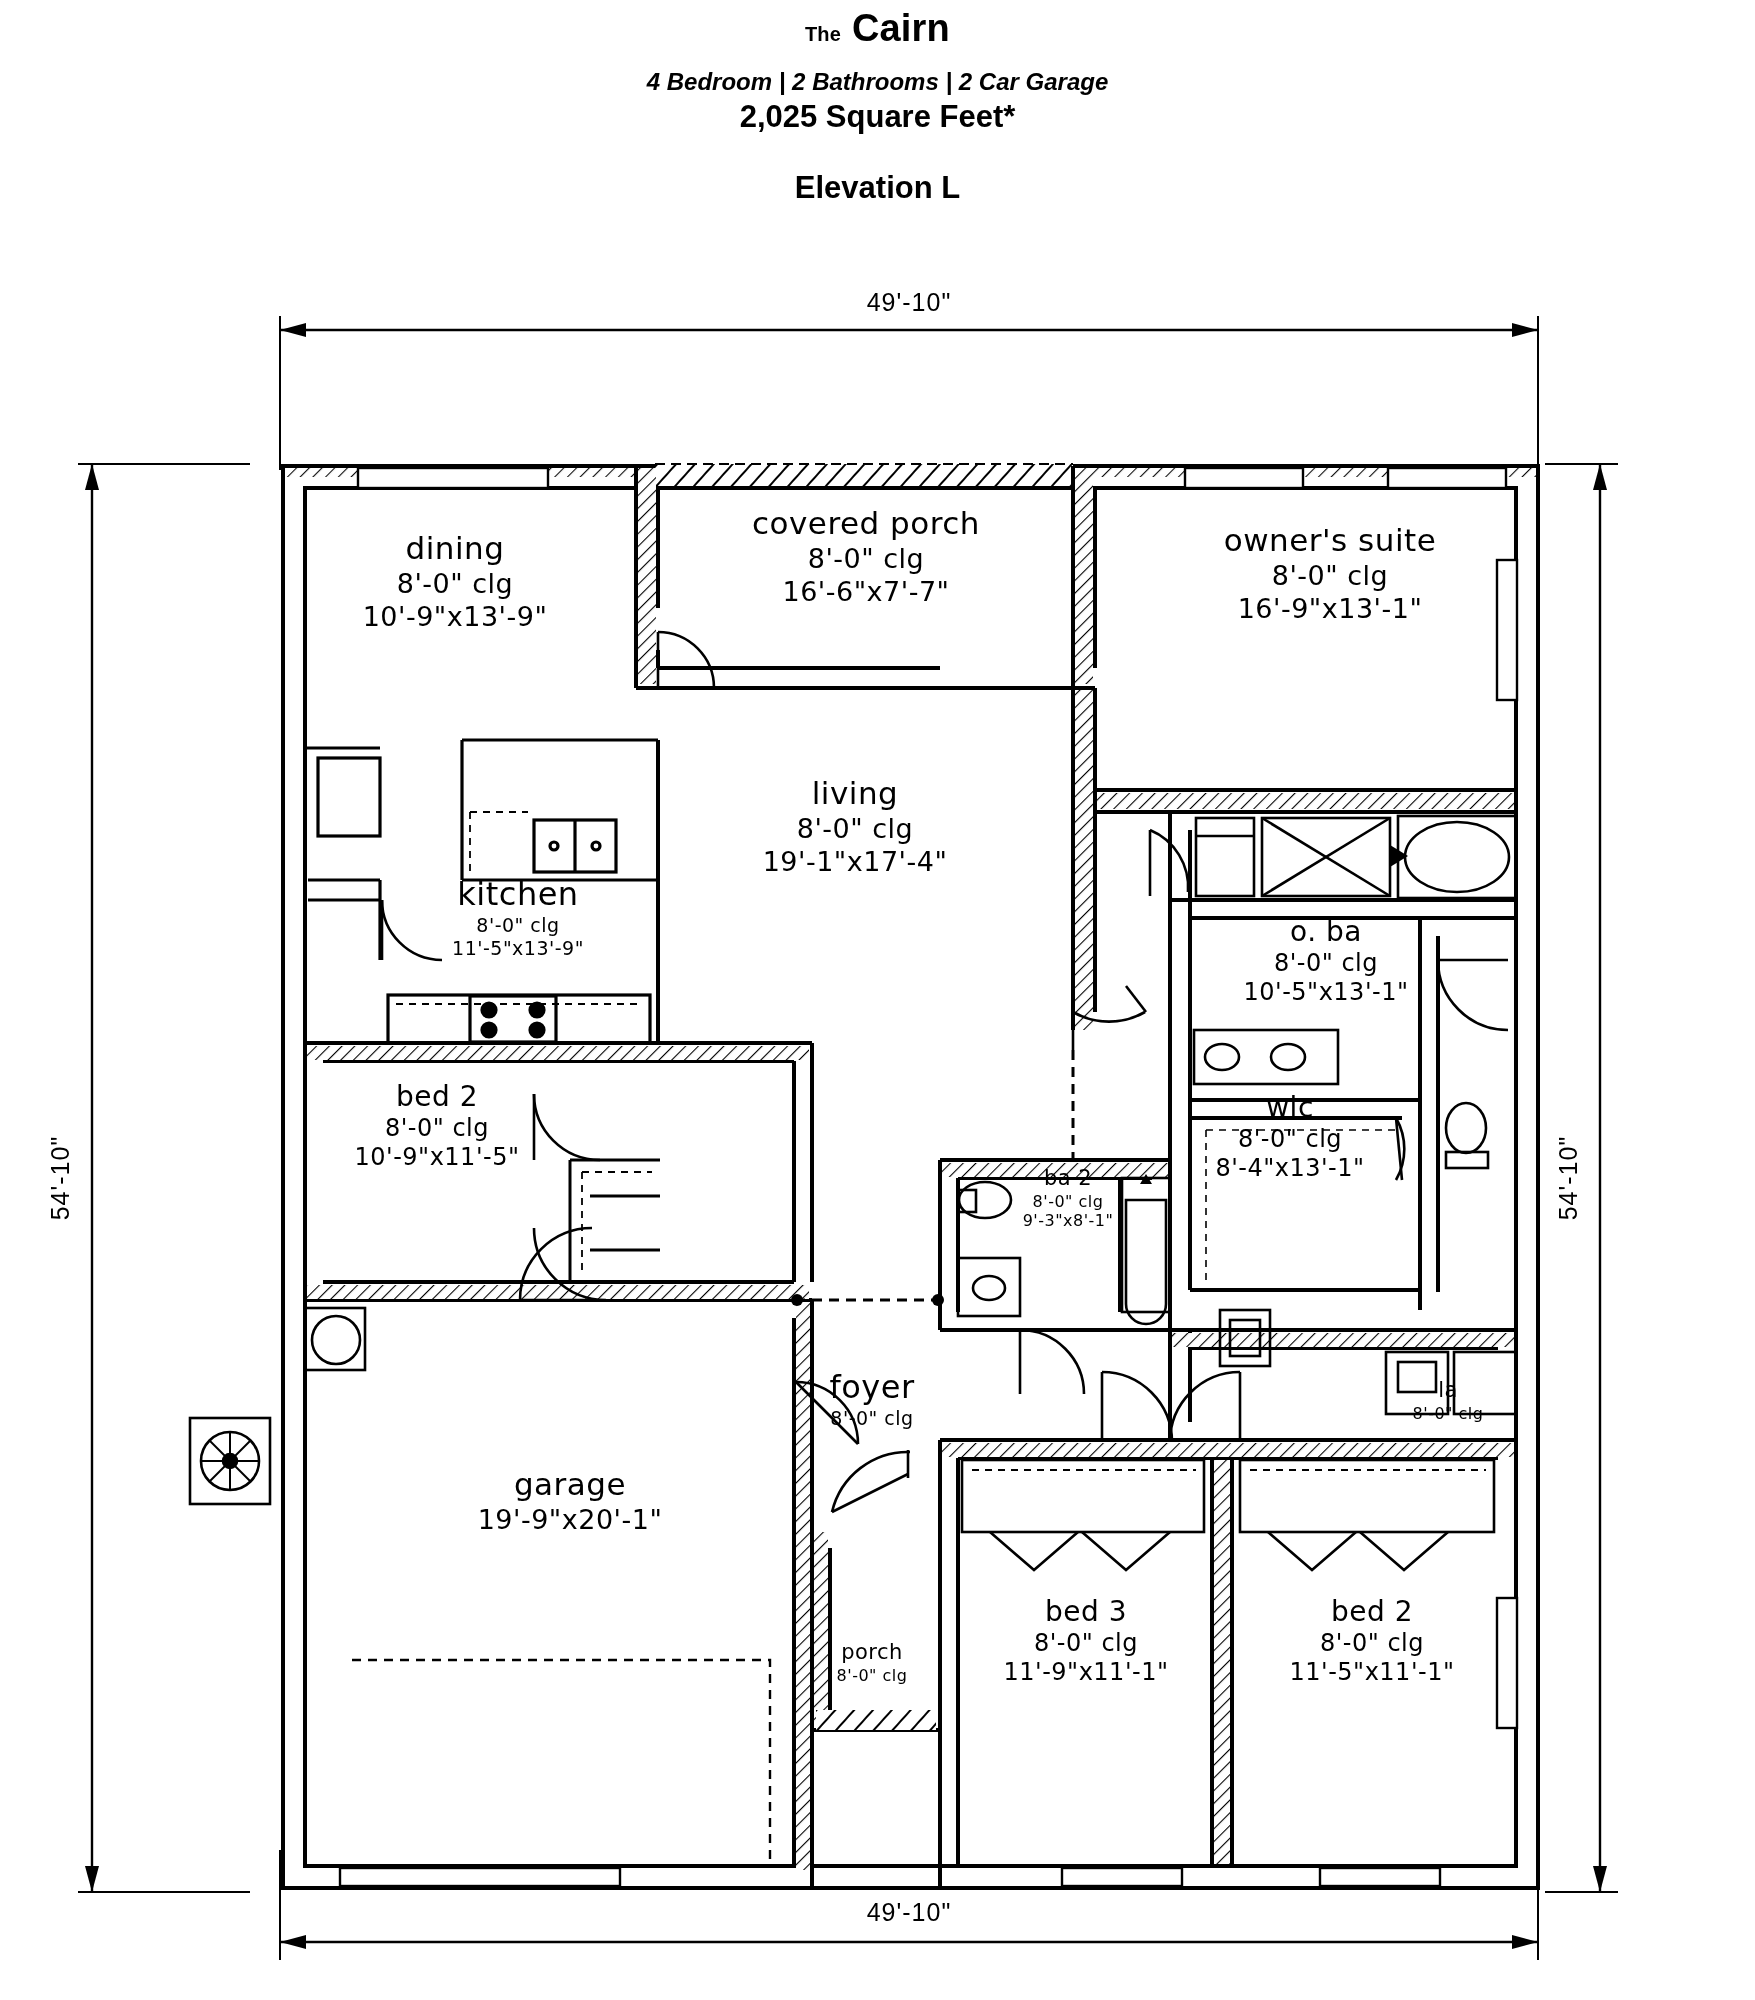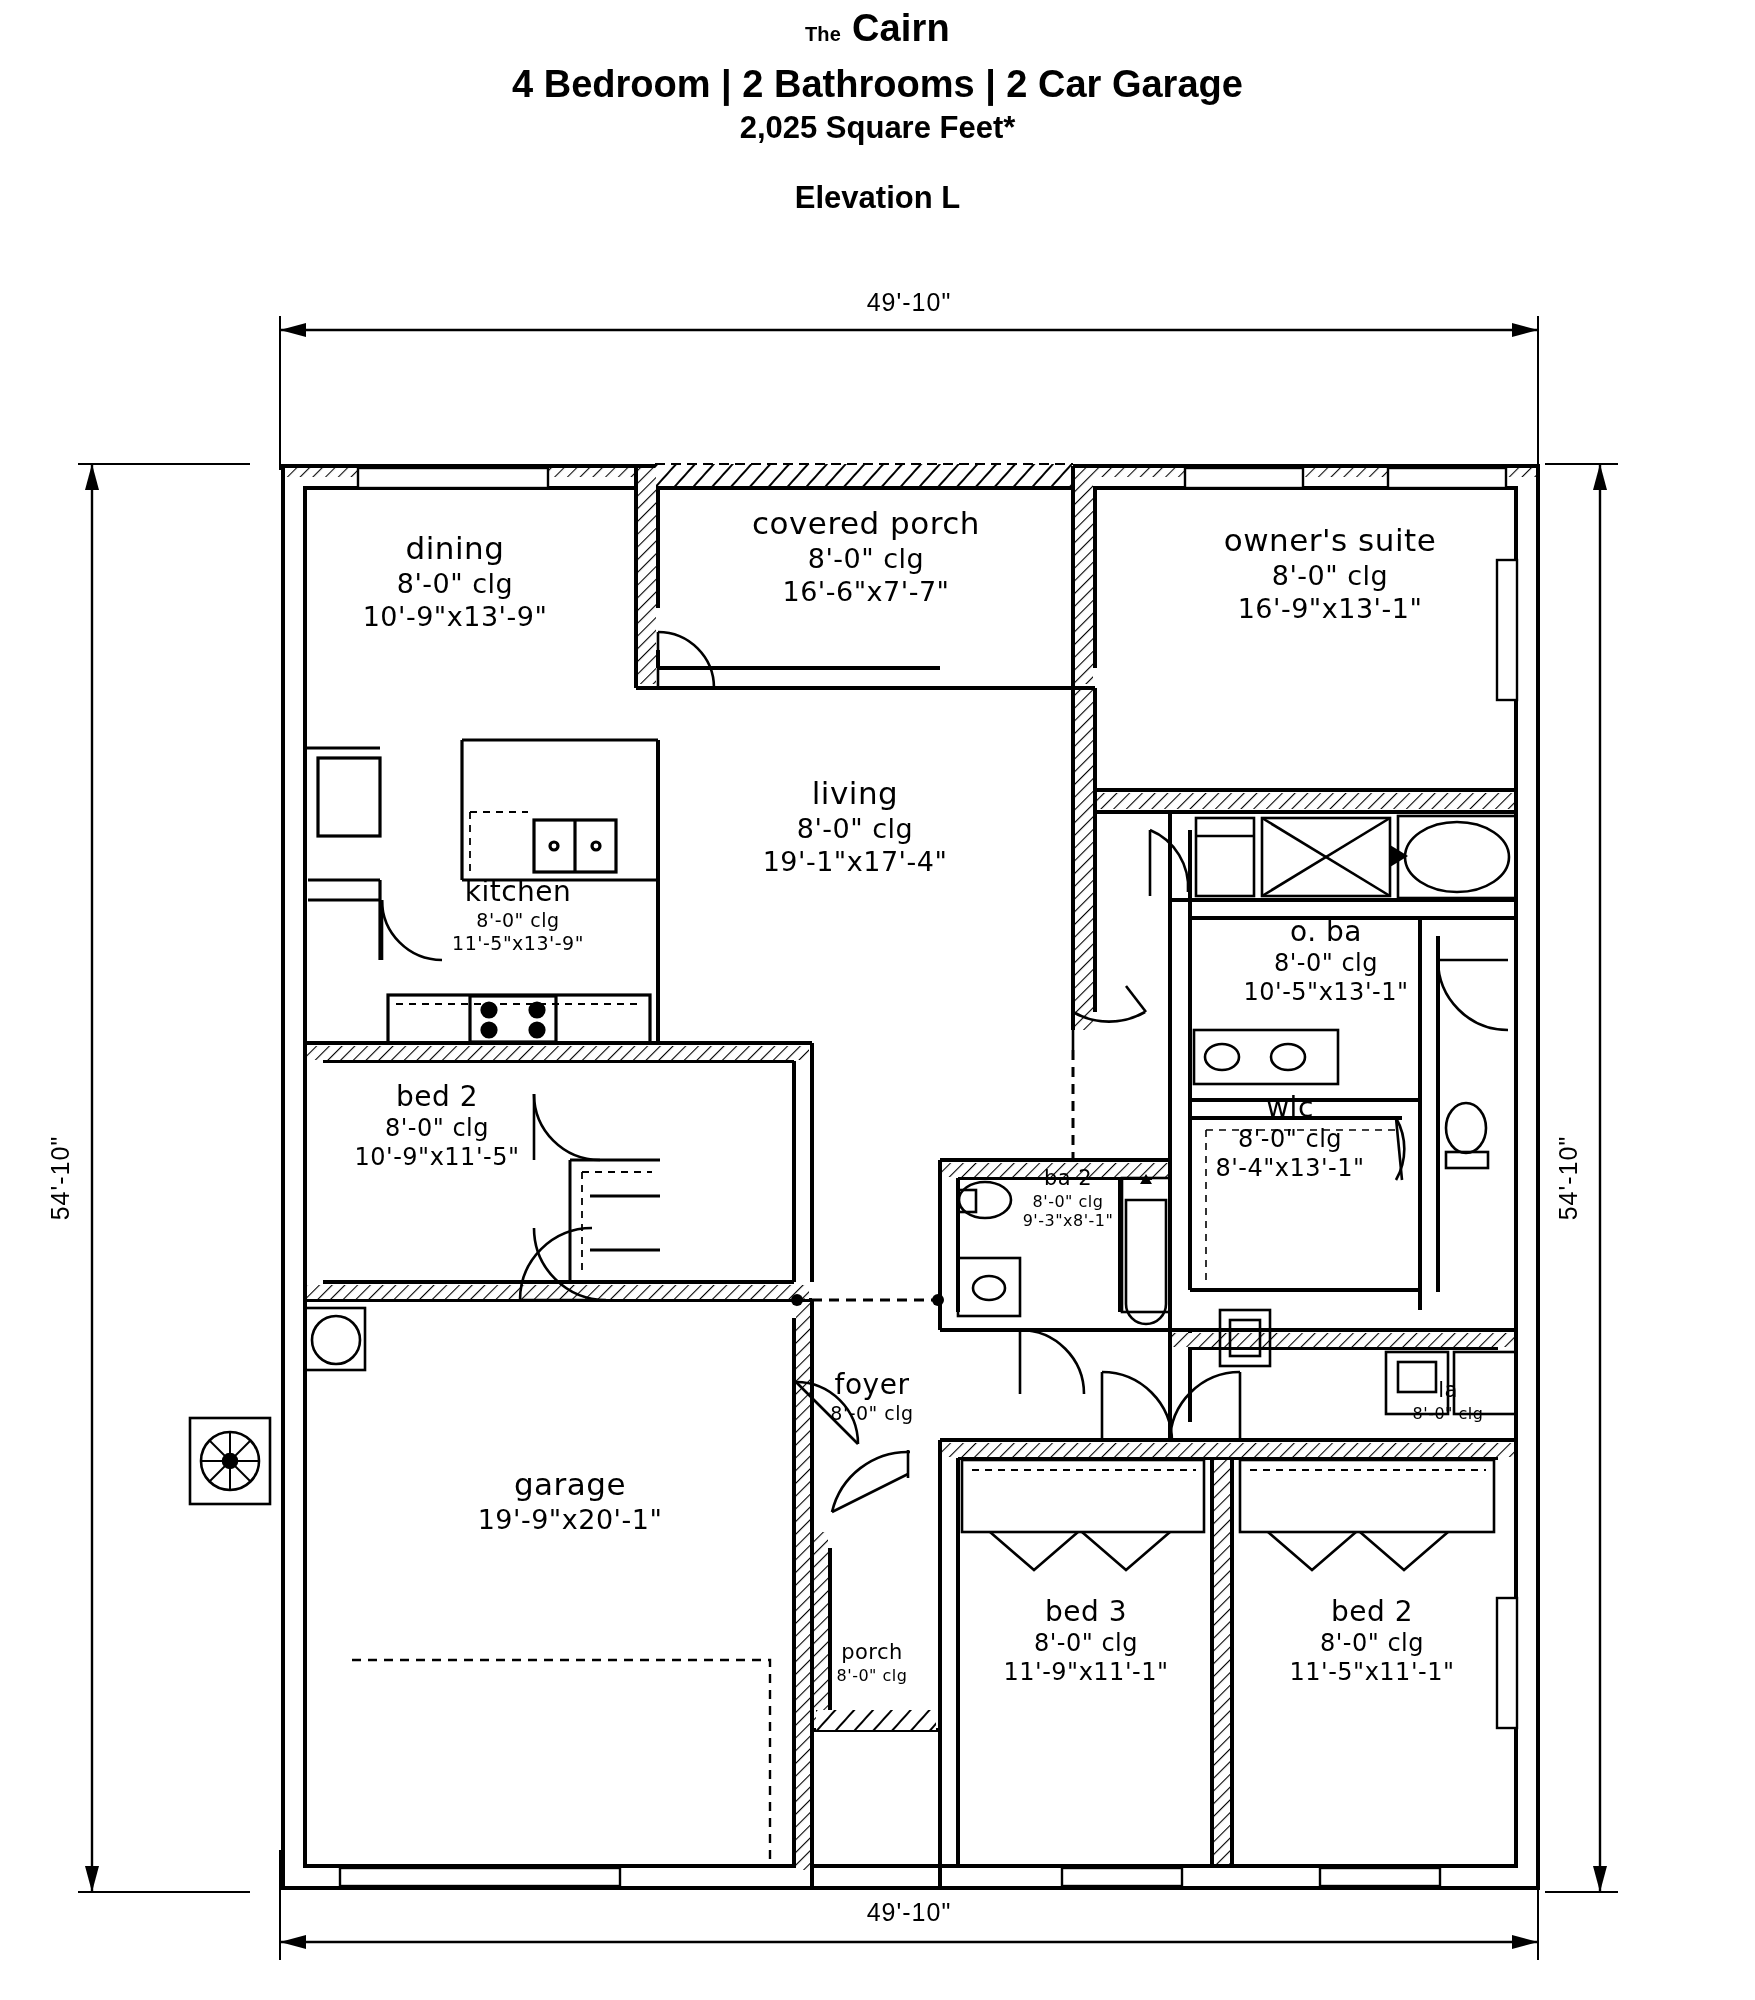--- a/index.html
+++ b/index.html
@@ -16,21 +16,21 @@
   
   .header { text-align: center; padding-top: 6px; }
   .title-line {
     font-family: "Liberation Sans", sans-serif;
     font-weight: bold;
     color: #000;
     line-height: 1.18;
   }
   .title-main { font-size: 38px; letter-spacing: .2px; }
   .title-main .the { font-size: 20px; }
-  .title-sub { font-size: 38px; margin-top: 11px; }
+  .title-sub { font-size: 24px; margin-top: 17px; font-style: italic; }
   .title-sqft { font-size: 31px; margin-top: 3px; }
   .title-elev { font-size: 31px; margin-top: 34px; }
 
   
   #plan {
     position: absolute;
     left: 0; top: 0;
     width: 1755px; height: 2000px;
   }
   .lbl {
@@ -43,21 +43,21 @@
     transform: translateX(-50%);
     letter-spacing: .5px;
   }
   .lbl .rn { display:block; }
   .lbl .dm { display:block; }
 
   .sz-lg .rn { font-size: 31px; }
   .sz-lg .dm { font-size: 27px; }
   .sz-md .rn { font-size: 28px; }
   .sz-md .dm { font-size: 24px; }
-  .sz-sm .rn { font-size: 28px; }
+  .sz-sm .rn { font-size: 32px; }
   .sz-sm .dm { font-size: 19px; }
   .sz-xs .rn { font-size: 21px; }
   .sz-xs .dm { font-size: 16px; }
 
   .dimtext {
     position: absolute;
     font-family: "Liberation Sans", sans-serif;
     font-size: 25px;
     color: #000;
     white-space: nowrap;

